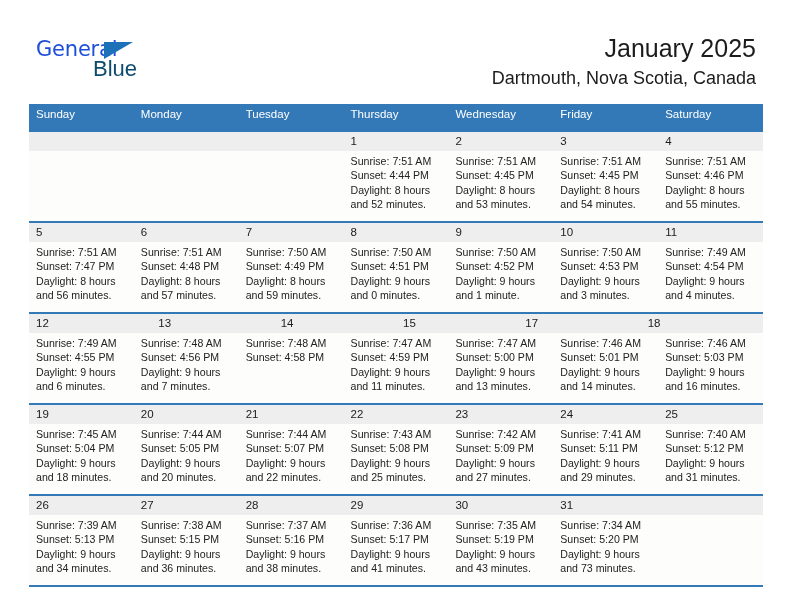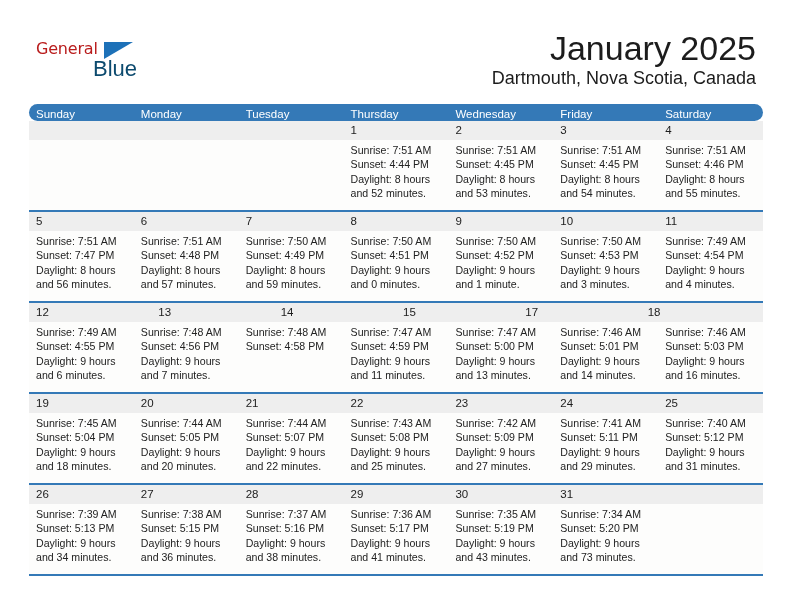--- a/index.html
+++ b/index.html
@@ -33,23 +33,23 @@
     position: absolute;
     left: 36px;
     top: 38px;
     width: 130px;
     height: 46px;
   }
   .logo-general {
     position: absolute;
     left: 0;
     top: 0;
-    font-size: 16px;
+    font-size: 21px;
     letter-spacing: -0.2px;
-    color: #b91c1c;
+    color: #1d4ed8;
     font-family: "DejaVu Sans", sans-serif;
     font-weight: 400;
     line-height: 22px;
   }
   .logo-triangle {
     position: absolute;
     left: 68px;
     top: 4px;
     width: 0;
     height: 0;
@@ -67,21 +67,21 @@
     line-height: 24px;
   }
 
   .title-block {
     position: absolute;
     right: 36px;
     top: 32px;
     text-align: right;
   }
   .cal-title {
-    font-size: 34px;
+    font-size: 25px;
     color: #1c1c1c;
     font-weight: 400;
     line-height: 32px;
     white-space: nowrap;
   }
   .cal-location {
     margin-top: 6px;
     font-size: 18px;
     color: #1c1c1c;
     font-weight: 400;
@@ -92,22 +92,21 @@
   
   .calendar {
     position: absolute;
     left: 29px;
     top: 104px;
     width: 734px;
   }
   .dow-row {
     display: flex;
     background: #3479b7;
-    height: 17px;
-    border-radius: 9px;
+    height: 28px;
   }
   .dow-cell {
     flex: 1 1 0;
     font-size: 11.5px;
     color: #ffffff;
     padding-left: 7px;
     box-sizing: border-box;
     line-height: 21px;
     font-weight: 400;
     overflow: hidden;

